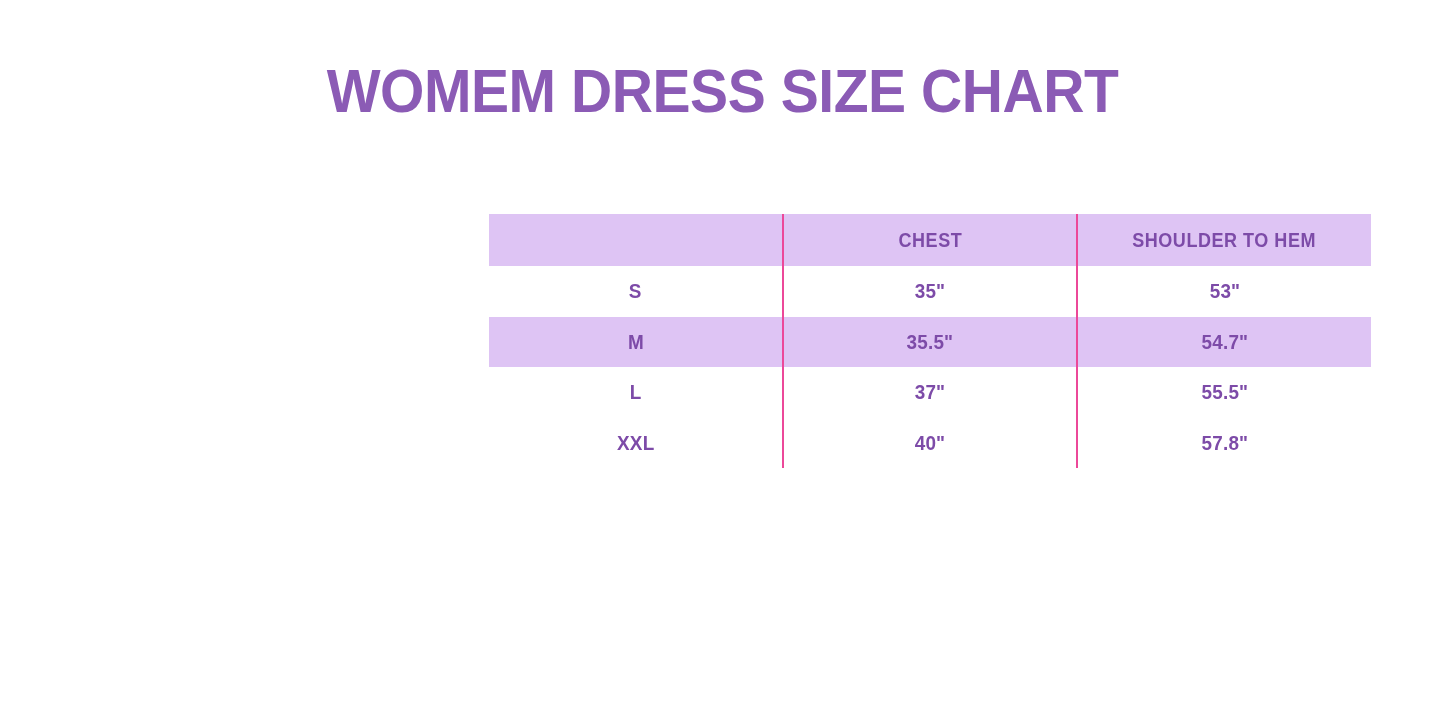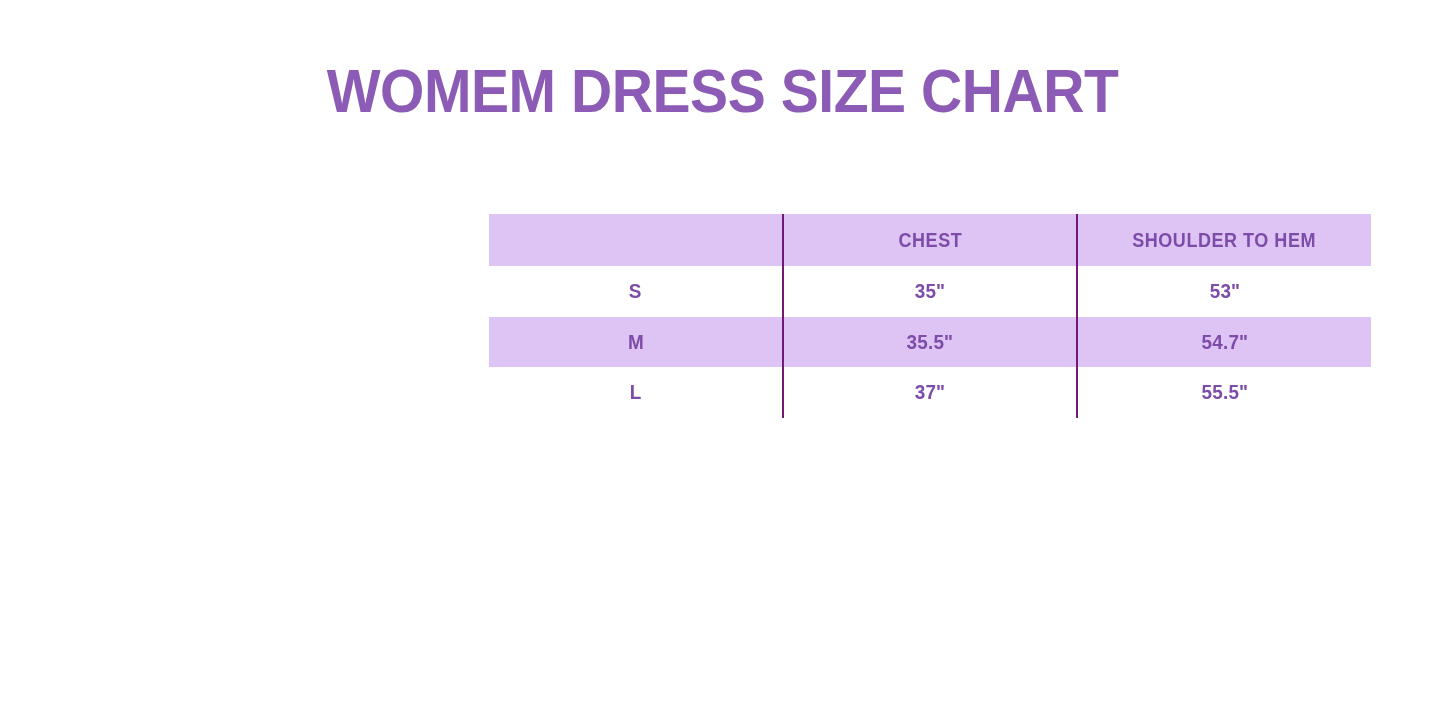--- a/index.html
+++ b/index.html
@@ -64,21 +64,21 @@
   }
 
   
   .col-size  { width: 294px; }
   .col-chest { width: 294px; }
   .col-hem   { width: 294px; }
 
   
   .size-table td.div-left,
   .size-table th.div-left {
-    border-left: 2px solid #701a75;
+    border-left: 2px solid #ec4899;
   }
 
   
   .row-header td {
     background: #DEC4F4;
     font-size: 20px;
     letter-spacing: 0.6px;
     height: 52px;
   }
 
@@ -150,18 +150,29 @@
         </td>
         <td class="div-left">
           <span class="cell-text">37"</span>
         </td>
         <td class="div-left">
           <span class="cell-text">55.5"</span>
         </td>
       </tr>
 
 
+      <tr class="row-light">
+        <td>
+          <span class="cell-text">XXL</span>
+        </td>
+        <td class="div-left">
+          <span class="cell-text">40"</span>
+        </td>
+        <td class="div-left">
+          <span class="cell-text">57.8"</span>
+        </td>
+      </tr>
 
 
     </tbody>
   </table>
 
 </div>
 
 </body></html>

